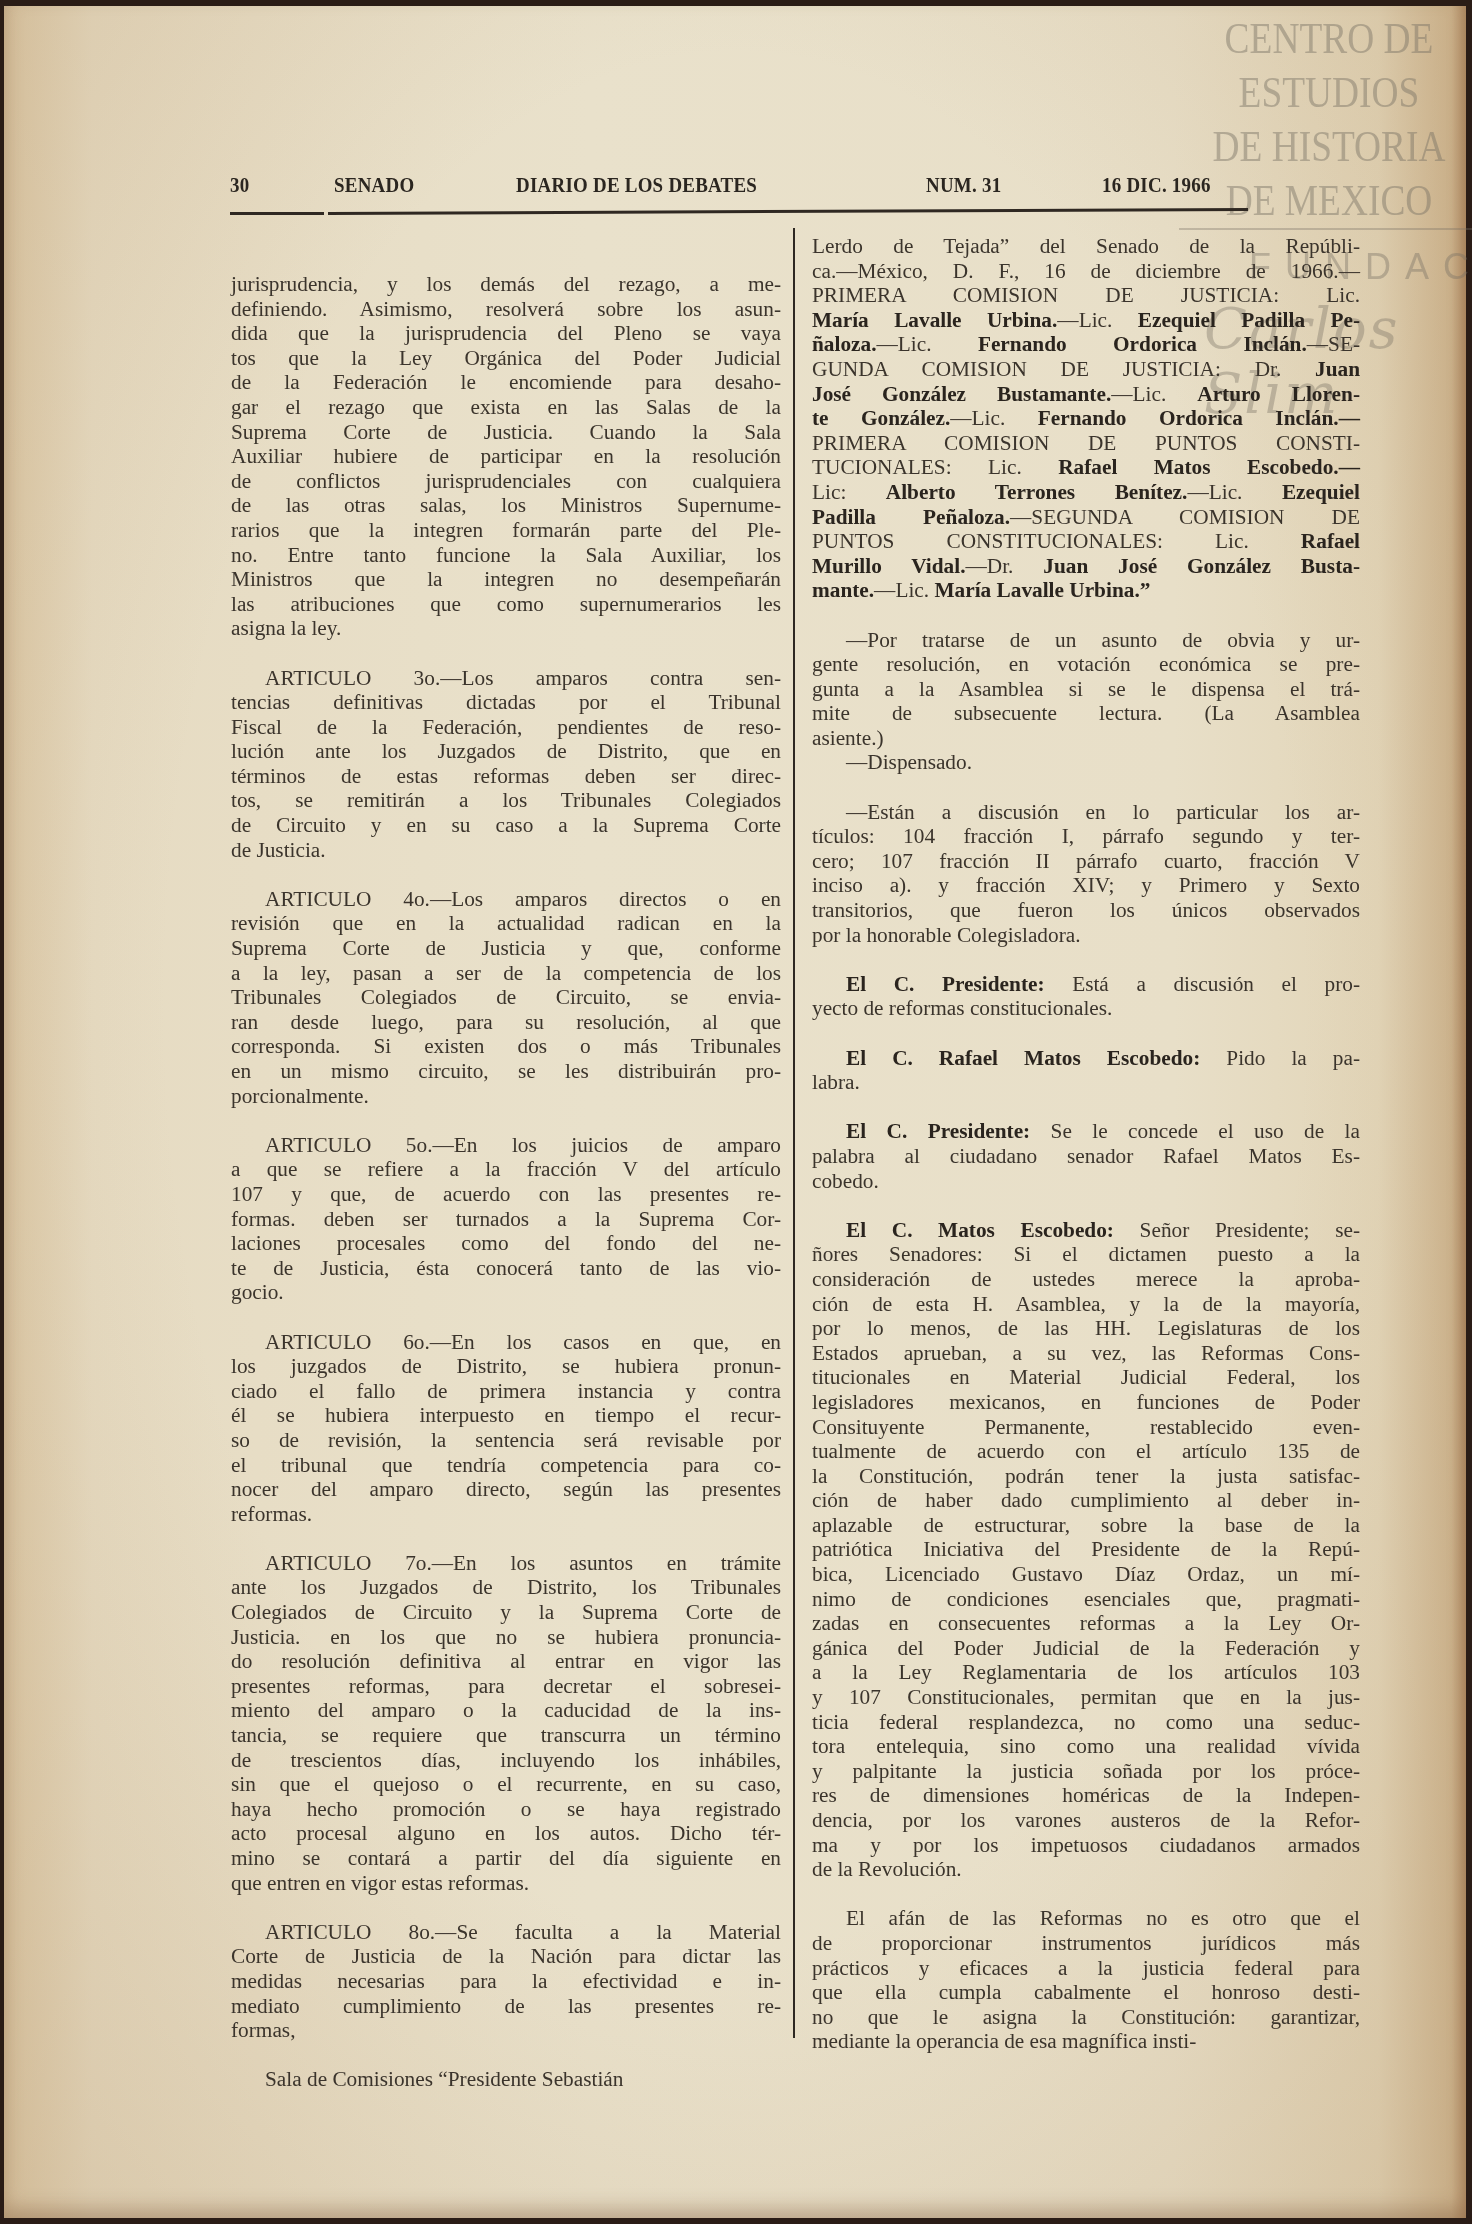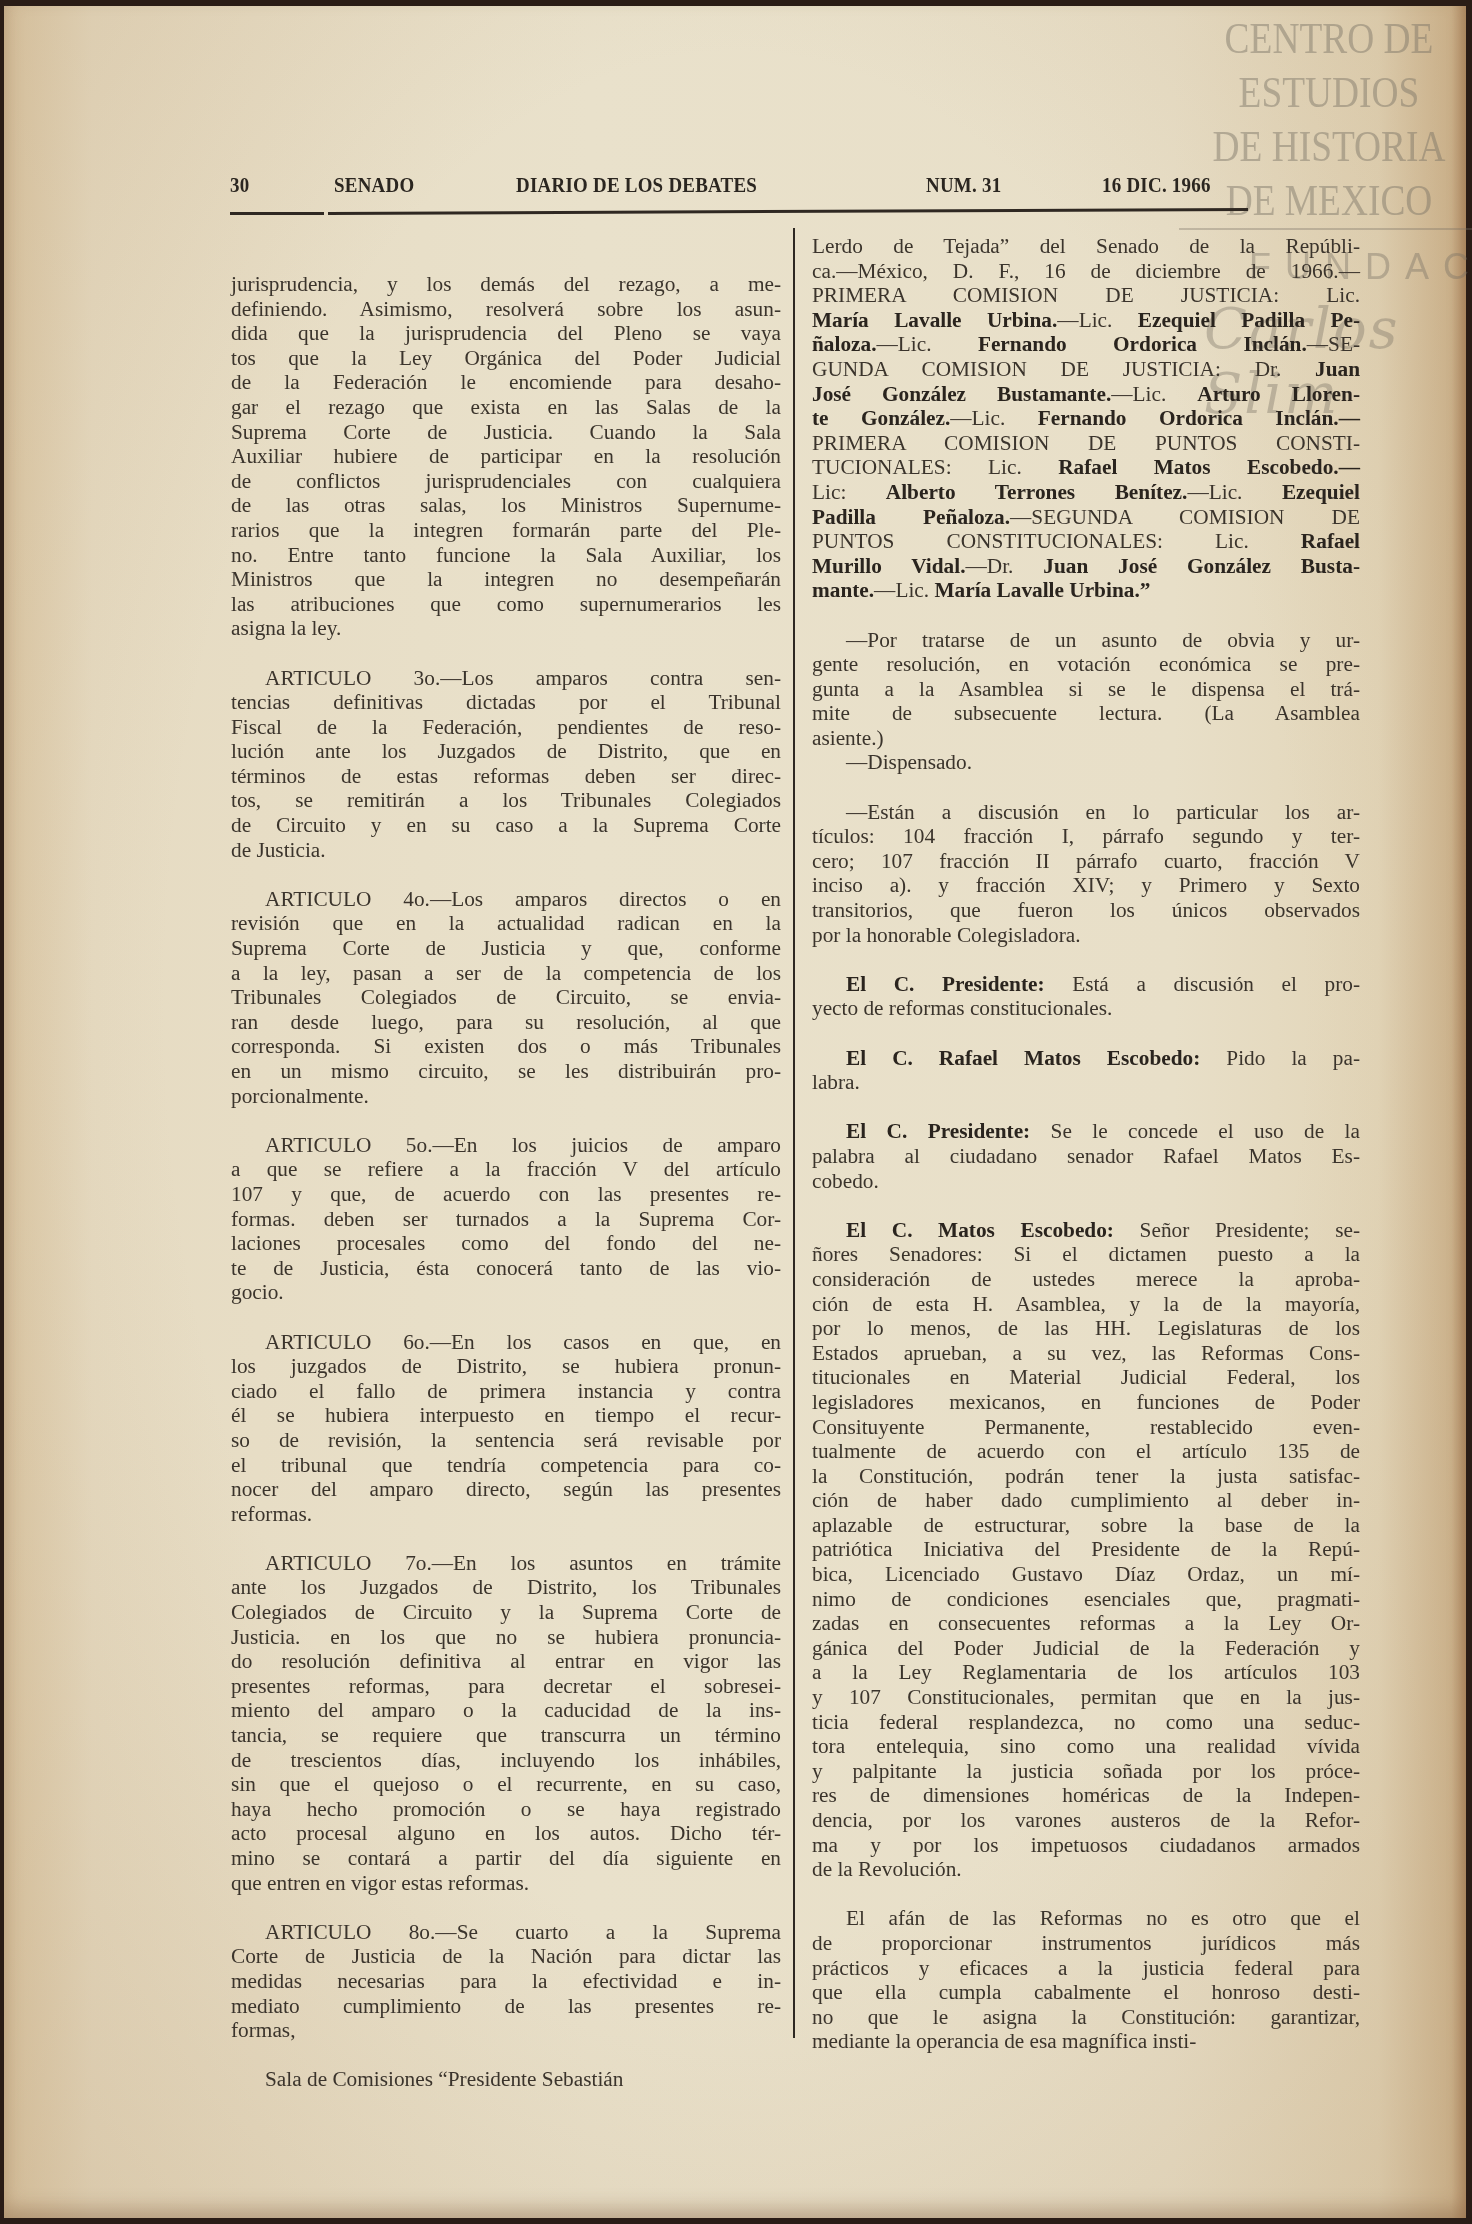--- a/index.html
+++ b/index.html
@@ -159,21 +159,21 @@
           <span class="line">miento del amparo o la caducidad de la ins-</span>
           <span class="line">tancia, se requiere que transcurra un término</span>
           <span class="line">de trescientos días, incluyendo los inhábiles,</span>
           <span class="line">sin que el quejoso o el recurrente, en su caso,</span>
           <span class="line">haya hecho promoción o se haya registrado</span>
           <span class="line">acto procesal alguno en los autos. Dicho tér-</span>
           <span class="line">mino se contará a partir del día siguiente en</span>
           <span class="line last">que entren en vigor estas reformas.</span>
         </div>
         <div class="para">
-          <span class="line ind"><span>ARTICULO 8o.</span><span>—Se cuarto a la Suprema</span></span>
+          <span class="line ind"><span>ARTICULO 8o.</span><span>—Se faculta a la Material</span></span>
           <span class="line">Corte de Justicia de la Nación para dictar las</span>
           <span class="line">medidas necesarias para la efectividad e in-</span>
           <span class="line">mediato cumplimiento de las presentes re-</span>
           <span class="line last">formas,</span>
         </div>
       </div>
     <div class="para">
       <span class="line last ind">Sala de Comisiones “Presidente Sebastián</span>
     </div>
   </div>

